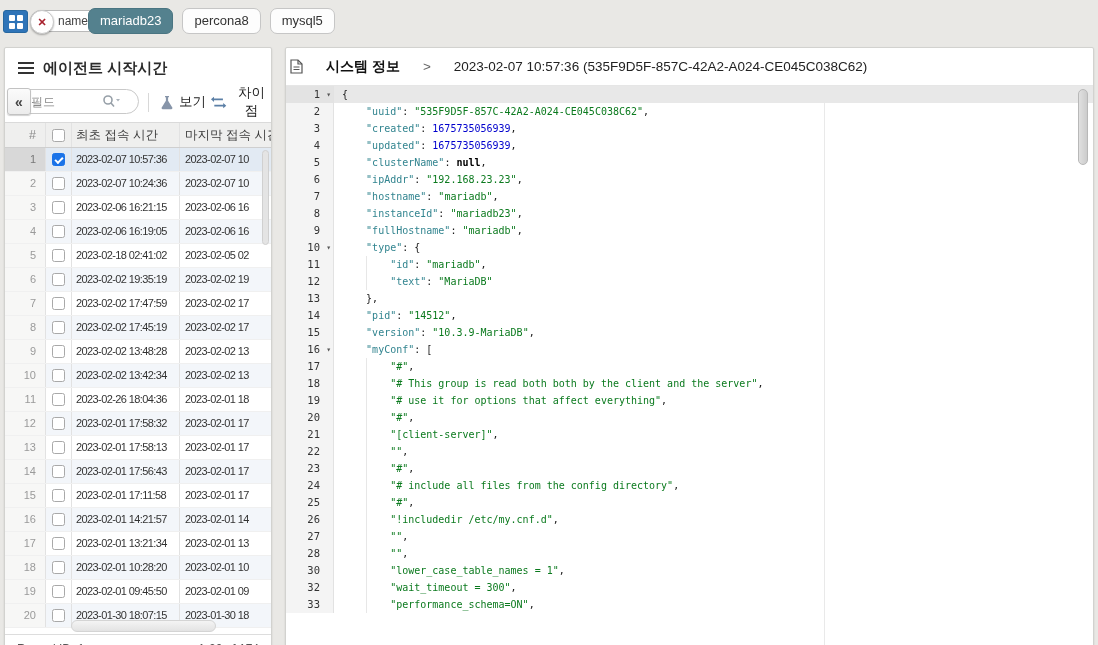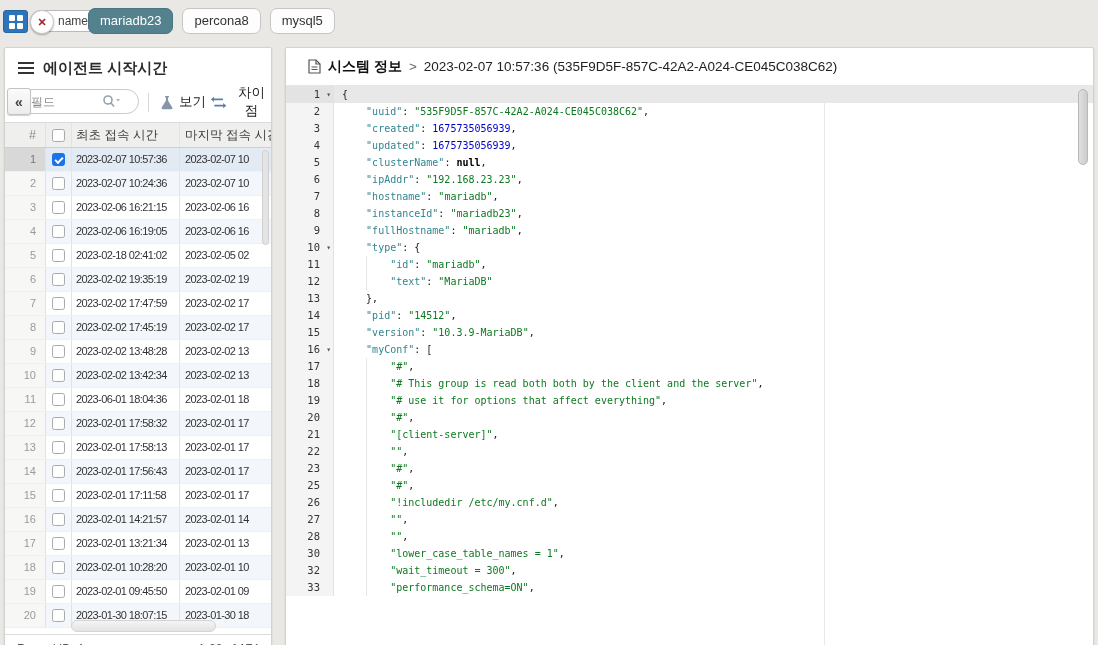--- a/index.html
+++ b/index.html
@@ -78,22 +78,22 @@
 
   .vthumb{position:absolute;right:2px;top:102px;width:7px;height:95px;border-radius:4px;
           background:#e4e4e4;border:1px solid #d0d0d0;box-sizing:border-box;}
   .hthumb{position:absolute;left:66px;top:572px;width:145px;height:12px;border-radius:6px;
           background:linear-gradient(#f4f4f4,#e3e3e3);border:1px solid #d4d4d4;box-sizing:border-box;}
   .pfoot{position:absolute;top:586px;left:0;right:0;height:40px;border-top:1px solid #ddd;
          display:flex;justify-content:space-between;padding:7px 12px 0;font-size:12px;color:#555;
          box-sizing:border-box;}
 
   
-  .rhead{position:absolute;top:0;left:0;right:0;height:38px;display:flex;align-items:center;gap:7px;
-         padding:0 22px;font-size:13.5px;color:#222;border-bottom:1px solid #e6e6e6;box-sizing:border-box;}
+  .rhead{position:absolute;top:0;left:0;right:0;height:38px;display:flex;align-items:center;gap:23px;
+         padding:0 4px;font-size:13.5px;color:#222;border-bottom:1px solid #e6e6e6;box-sizing:border-box;}
   .rhead b{font-size:14px;color:#111;}
   .rhead .sep{color:#666;}
   .editor{position:absolute;top:38px;left:0;right:0;bottom:0;overflow:hidden;background:#fff;
           font-family:"DejaVu Sans Mono",monospace;}
   .pmargin{position:absolute;left:538px;top:0;bottom:0;width:1px;background:#e9e9e9;}
   .cline{display:flex;height:17px;position:relative;}
   .cline.active{background:#e8e8e8;}
   .gut{width:48px;box-sizing:border-box;padding-right:13px;text-align:right;font-size:10.5px;
        line-height:17px;color:#333;background:#f4f4f4;border-right:1px solid #e2e2e2;
        position:relative;flex:none;}
@@ -248,21 +248,21 @@
           <span class="cb"></span>
         </div>
         <div class="c-first">2023-02-02 13:42:34</div>
         <div class="c-last">2023-02-02 13</div>
       </div>
       <div class="trow">
         <div class="c-num">11</div>
         <div class="c-cb">
           <span class="cb"></span>
         </div>
-        <div class="c-first">2023-06-01 18:04:36</div>
+        <div class="c-first">2023-02-26 18:04:36</div>
         <div class="c-last">2023-02-01 18</div>
       </div>
       <div class="trow even">
         <div class="c-num">12</div>
         <div class="c-cb">
           <span class="cb"></span>
         </div>
         <div class="c-first">2023-02-01 17:58:32</div>
         <div class="c-last">2023-02-01 17</div>
       </div>
@@ -442,20 +442,24 @@
         </div>
         <div class="cline">
           <div class="gut">22</div>
           <div class="src"><span class="guide"></span><span>        </span><span class="tk-s">""</span><span class="tk-p">,</span></div>
         </div>
         <div class="cline">
           <div class="gut">23</div>
           <div class="src"><span class="guide"></span><span>        </span><span class="tk-s">"#"</span><span class="tk-p">,</span></div>
         </div>
         <div class="cline">
+          <div class="gut">24</div>
+          <div class="src"><span class="guide"></span><span>        </span><span class="tk-s">"# include all files from the config directory"</span><span class="tk-p">,</span></div>
+        </div>
+        <div class="cline">
           <div class="gut">25</div>
           <div class="src"><span class="guide"></span><span>        </span><span class="tk-s">"#"</span><span class="tk-p">,</span></div>
         </div>
         <div class="cline">
           <div class="gut">26</div>
           <div class="src"><span class="guide"></span><span>        </span><span class="tk-s">"!includedir /etc/my.cnf.d"</span><span class="tk-p">,</span></div>
         </div>
         <div class="cline">
           <div class="gut">27</div>
           <div class="src"><span class="guide"></span><span>        </span><span class="tk-s">""</span><span class="tk-p">,</span></div>

